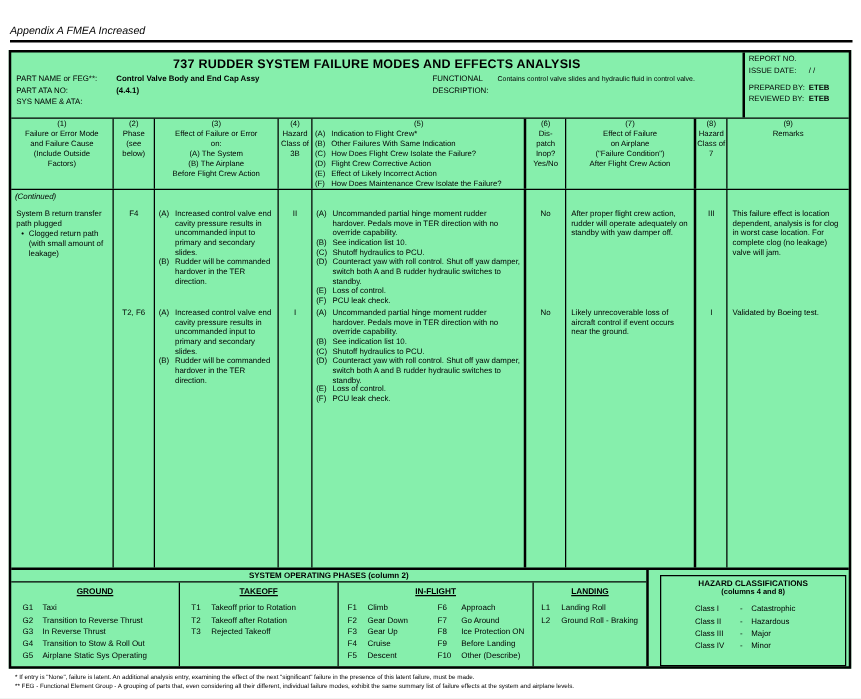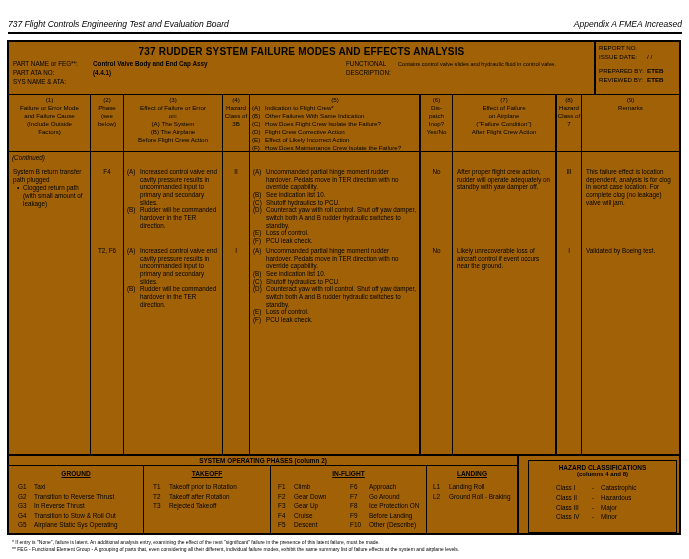--- a/index.html
+++ b/index.html
@@ -9,21 +9,21 @@
     font-family: "Liberation Sans", sans-serif; color: #000; overflow: hidden;
   }
   
   .running-header {
     position: absolute; top: 19px; left: 8px; right: 7px;
     display: flex; justify-content: space-between;
     font-style: italic; font-size: 8.5px; padding-bottom: 3px;
     border-bottom: 2.5px solid #000;
   }
   
-  .worksheet { position: absolute; top: 40px; left: 7px; width: 674px; border: 2px solid #000; background: #a16207; }
+  .worksheet { position: absolute; top: 40px; left: 7px; width: 674px; border: 2px solid #000; background: #86efac; }
   
   .title-block { display: flex; height: 53px; border-bottom: 1px solid #000; }
   .tb-left { flex: 1; position: relative; }
   .ws-title { text-align: center; font-weight: bold; font-size: 10px; padding-top: 4px; letter-spacing: .2px; }
   .part-info { position: relative; font-size: 6.3px; line-height: 1.45; padding: 2px 0 0 4px; }
   .pi-line { display: flex; }
   .pi-label { width: 80px; }
   .pi-value { font-weight: bold; }
   .func-desc { position: absolute; left: 337px; top: 2px; width: 250px; display: flex; font-size: 6.3px; }
   .func-label { width: 52px; line-height: 1.45; }
@@ -86,21 +86,20 @@
   
   .footnotes { position: absolute; top: 539px; left: 12px; right: 8px; font-size: 5px; line-height: 1.3; }
   .fn { padding-left: 11px; text-indent: -11px; }
 </style>
 </head>
 <body>
 
 <div class="page">
 
   <div class="running-header">
-    <span>737 Flight Controls Engineering Test and Evaluation Board</span>
     <span>Appendix A   FMEA Increased</span>
   </div>
 
   <div class="worksheet">
 
     <div class="title-block">
       <div class="tb-left">
         <div class="ws-title">737 RUDDER SYSTEM FAILURE MODES AND EFFECTS ANALYSIS</div>
         <div class="part-info">
           <div class="pi-line">

